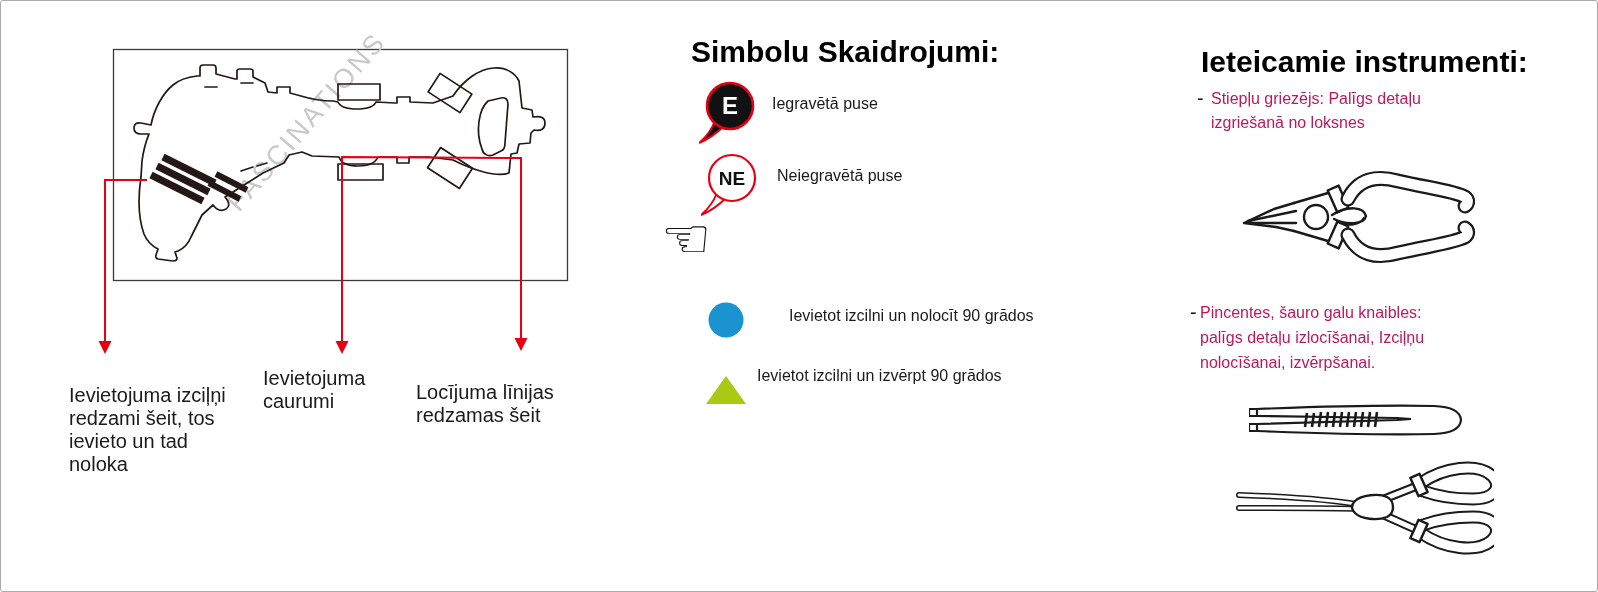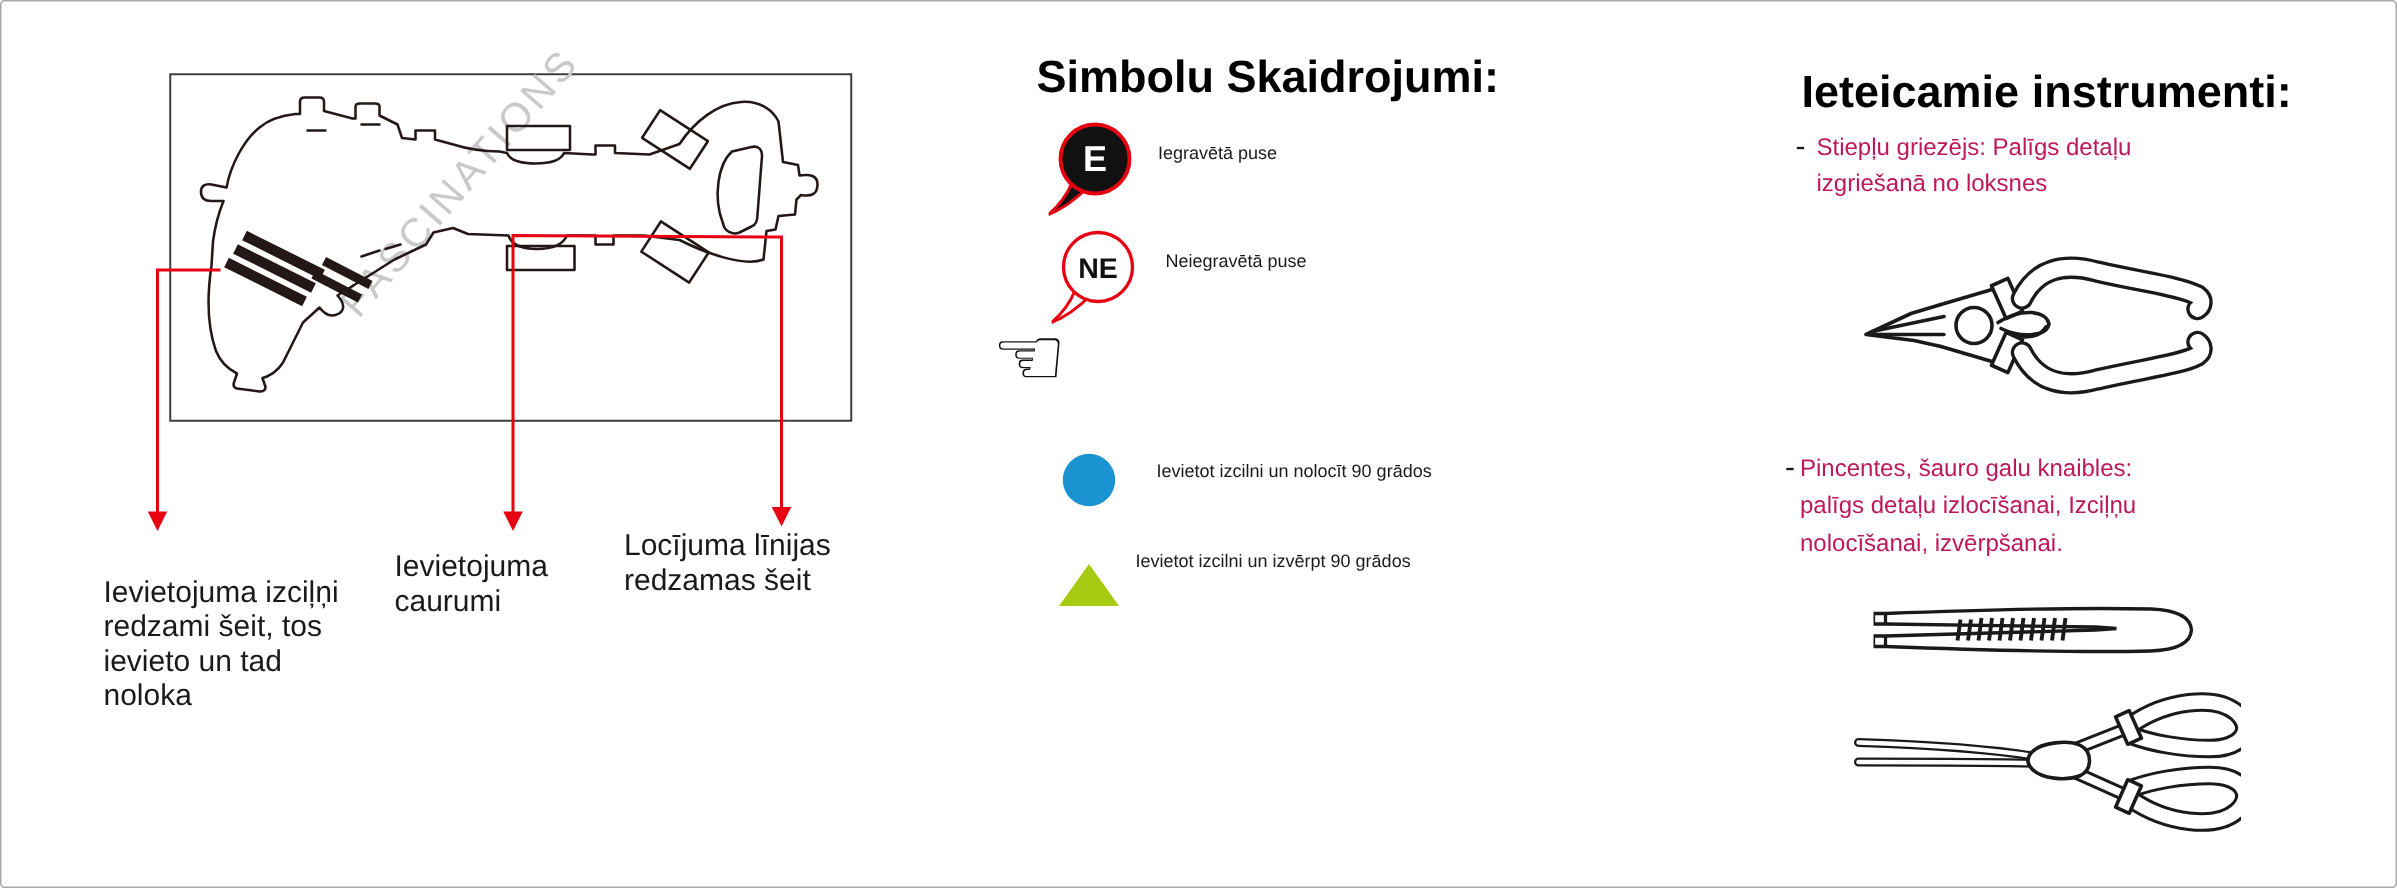--- a/index.html
+++ b/index.html
@@ -5,21 +5,21 @@
   html,body{margin:0;padding:0;background:#fff;}
   .sheet{
     position:relative;width:1596px;height:590px;background:#fff;
     border:1px solid #a9a9a9;border-radius:3px;overflow:hidden;
     font-family:"Liberation Sans",sans-serif;color:#111;
   }
   .abs{position:absolute;}
   svg{display:block;}
   .section-title{font-size:30px;font-weight:bold;color:#000;white-space:nowrap;}
   .dlabel{font-size:20px;line-height:23px;color:#1a1a1a;white-space:pre-line;}
-  .rowlabel{font-size:12px;color:#1a1a1a;white-space:nowrap;}
+  .rowlabel{font-size:16px;color:#1a1a1a;white-space:nowrap;}
   .toolline{font-size:16px;line-height:24px;color:#be185d;white-space:nowrap;}
   .bullet{font-size:20px;color:#1a1a1a;}
   .hand{font-family:"DejaVu Sans",sans-serif;font-size:56px;line-height:56px;color:#111;}
 </style>
 </head>
 <body>
 
 <div class="sheet">
 
   <svg class="abs" style="left:0;top:0" width="640" height="440" viewBox="0 0 640 440">
@@ -95,21 +95,21 @@
       <polygon points="513.5,337 526.5,337 520,350"></polygon>
     </g>
   </svg>
 
   <div class="abs dlabel" style="left:68px;top:383px;width:180px">Ievietojuma izciļņi
 redzami šeit, tos
 ievieto un tad
 noloka</div>
   <div class="abs dlabel" style="left:262px;top:366px;width:150px">Ievietojuma
 caurumi</div>
-  <div class="abs dlabel" style="left:415px;top:352px;width:170px">Locījuma līnijas
+  <div class="abs dlabel" style="left:415px;top:380px;width:170px">Locījuma līnijas
 redzamas šeit</div>
 
   <div class="abs section-title" style="left:690px;top:34px">Simbolu Skaidrojumi:</div>
 
   <svg class="abs" style="left:698px;top:78px" width="64" height="74" viewBox="0 0 64 74">
     <path d="M16,42 C12,52 6,59 0,64 C10,60 20,52 26,46 Z" fill="#111" stroke="#e60012" stroke-width="2"></path>
     <circle cx="31" cy="27" r="23" fill="#111" stroke="#e60012" stroke-width="2.6"></circle>
     <text x="31" y="35" text-anchor="middle" font-size="24" font-weight="bold" fill="#fff" font-family="Liberation Sans, sans-serif">E</text>
   </svg>
   <div class="abs rowlabel" style="left:771px;top:94px">Iegravētā puse</div>
@@ -119,21 +119,21 @@
     <circle cx="31" cy="27" r="23" fill="#fff" stroke="#e60012" stroke-width="2.2"></circle>
     <text x="31" y="34" text-anchor="middle" font-size="19" font-weight="bold" fill="#111" font-family="Liberation Sans, sans-serif">NE</text>
   </svg>
   <div class="abs rowlabel" style="left:776px;top:166px">Neiegravētā puse</div>
 
   <div class="abs hand" style="left:660px;top:210px">☜</div>
 
   <svg class="abs" style="left:706px;top:300px" width="38" height="38" viewBox="0 0 38 38">
     <circle cx="19" cy="19" r="17.5" fill="#1b93d0"></circle>
   </svg>
-  <div class="abs rowlabel" style="left:770px;top:306px">Ievietot izcilni un nolocīt 90 grādos</div>
+  <div class="abs rowlabel" style="left:788px;top:306px">Ievietot izcilni un nolocīt 90 grādos</div>
 
   <svg class="abs" style="left:704px;top:374px" width="42" height="30" viewBox="0 0 42 30">
     <polygon points="21,1 41,29 1,29" fill="#a8ca12"></polygon>
   </svg>
   <div class="abs rowlabel" style="left:756px;top:366px">Ievietot izcilni un izvērpt 90 grādos</div>
 
   <div class="abs section-title" style="left:1200px;top:44px">Ieteicamie instrumenti:</div>
 
   <div class="abs bullet" style="left:1196px;top:86px">-</div>
   <div class="abs toolline" style="left:1210px;top:86px">Stiepļu griezējs: Palīgs detaļu</div>

